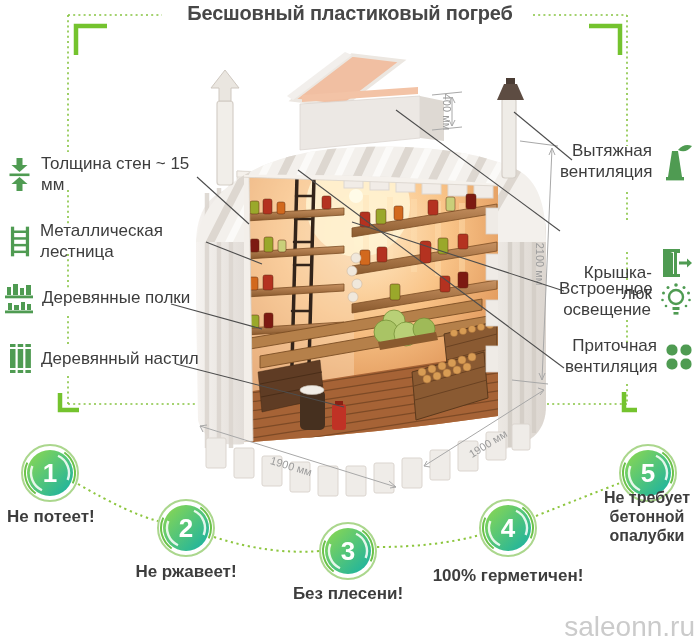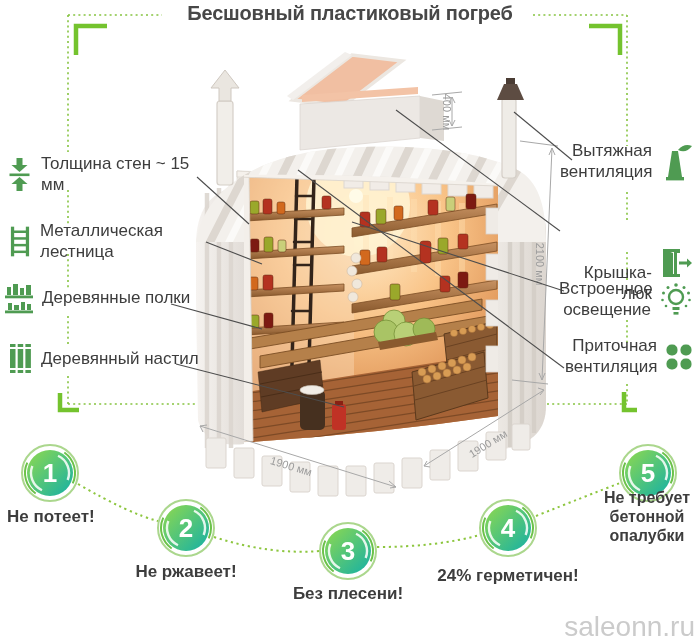--- a/index.html
+++ b/index.html
@@ -514,17 +514,17 @@
         <rect x="0.5" y="14.5" width="11" height="11" rx="5"></rect>
           <rect x="14.5" y="14.5" width="11" height="11" rx="5"></rect>
         <circle cx="13" cy="13" r="3" fill="#ffffff"></circle>
       </svg>
     </span>
   </div>
 
   <div class="benefit-label" style="left:7px;top:507px;width:130px;">Не потеет!</div>
   <div class="benefit-label b-center" style="left:116px;top:562px;width:140px;">Не ржавеет!</div>
   <div class="benefit-label b-center" style="left:278px;top:584px;width:140px;">Без плесени!</div>
-  <div class="benefit-label b-center" style="left:418px;top:566px;width:180px;">24% герметичен!</div>
+  <div class="benefit-label b-center" style="left:418px;top:566px;width:180px;">100% герметичен!</div>
   <div class="benefit-label b-center" style="left:594px;top:489px;width:106px;font-size:16px;">Не требует бетонной опалубки</div>
 
   <div class="watermark">saleonn.ru</div>
 </div>
 
 </body></html>

